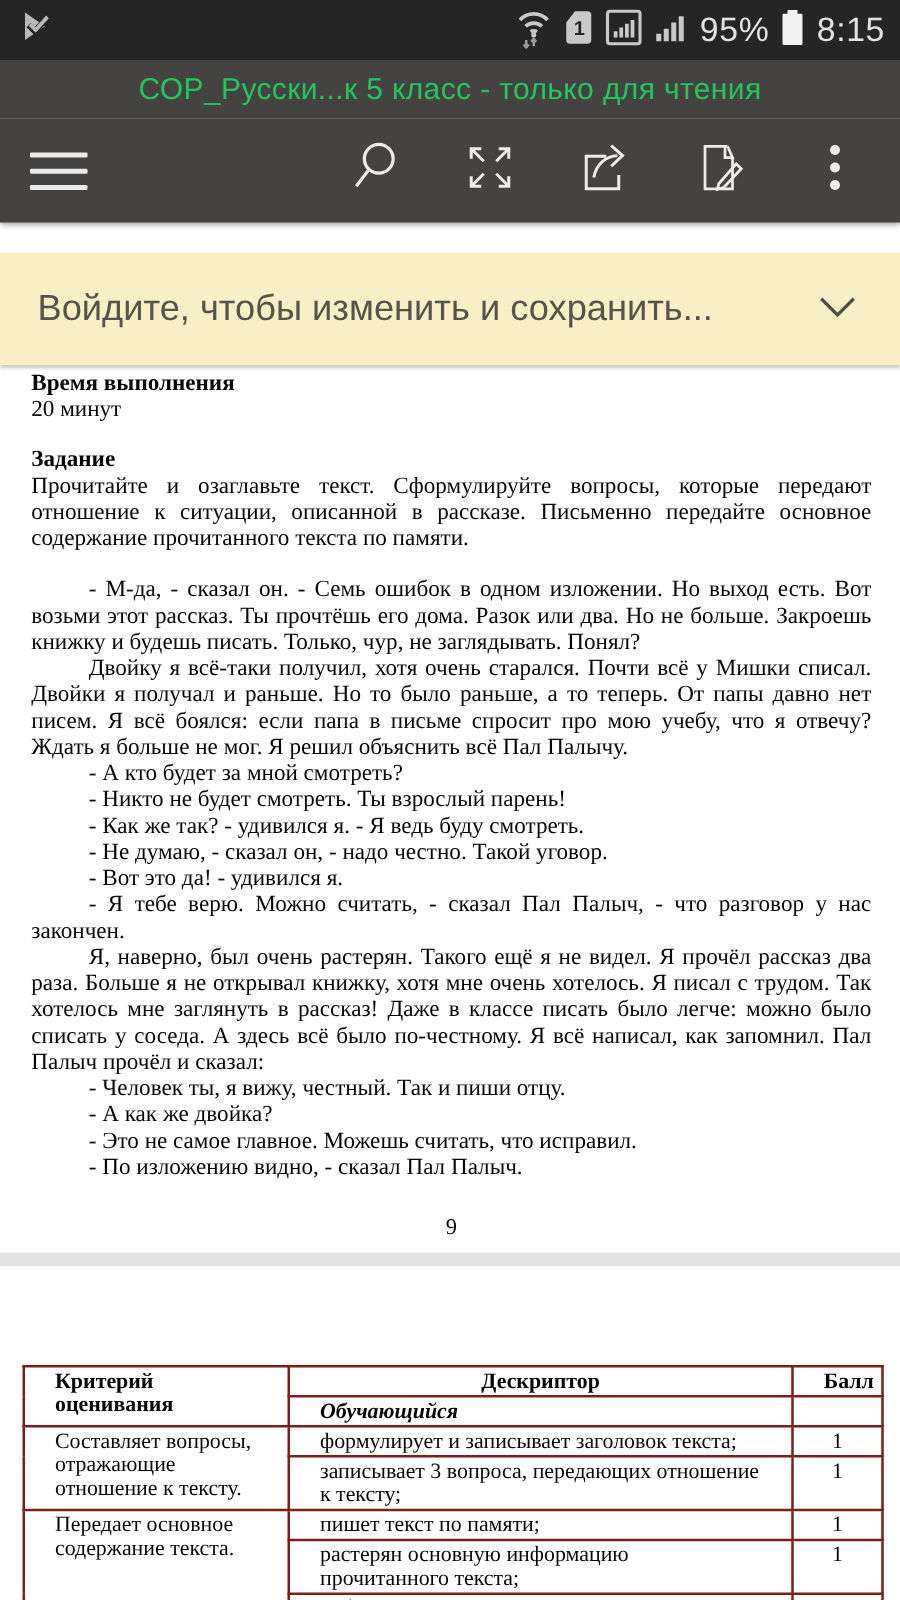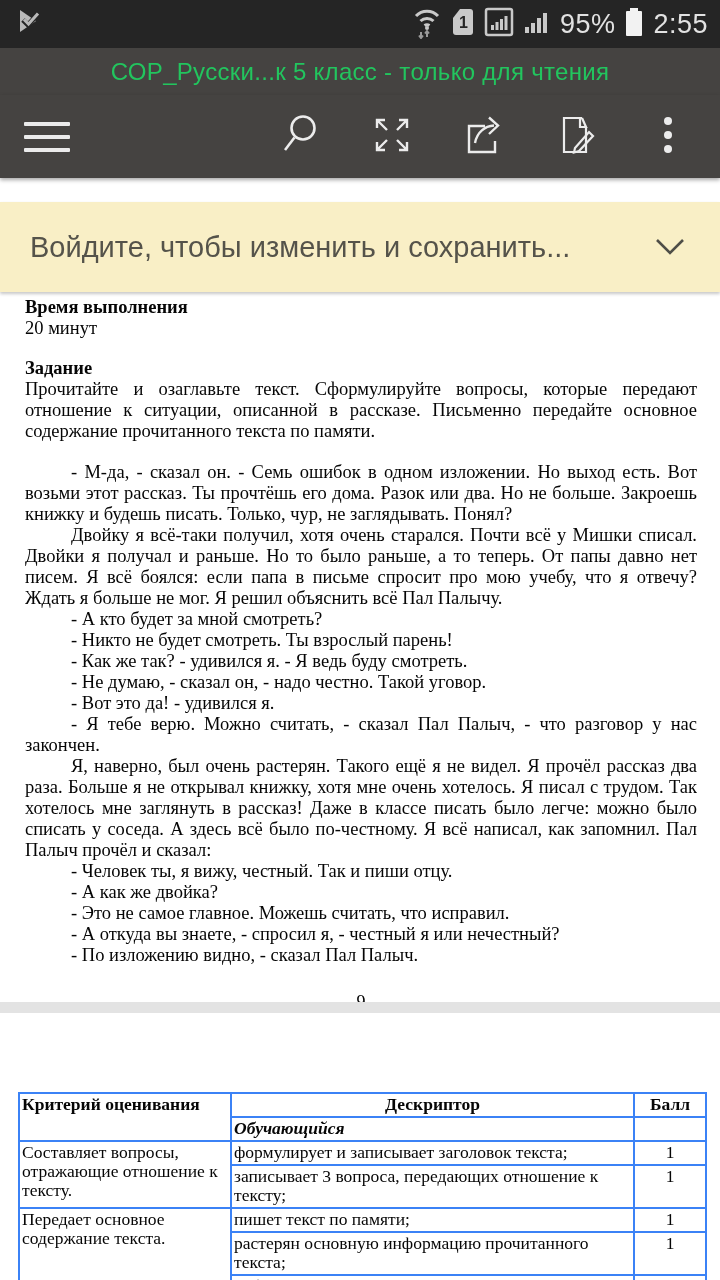--- a/index.html
+++ b/index.html
@@ -61,21 +61,21 @@
 
   
   .page-sep{ height:11px; background:#e3e3e3; }
 
   
   .page2{ height:291px; background:#fff; padding-top:79px; overflow:hidden; }
   table.rubric{
     border-collapse:collapse; margin-left:18px; width:687px;
     font-size:17.5px; line-height:19px; color:#060606; table-layout:fixed;
   }
-  table.rubric td{ border:2px solid #3b82f6; padding:1px 2px 2px; vertical-align:top; }
+  table.rubric td{ border:2px solid #7f1d1d; padding:1px 24px 2px; vertical-align:top; }
   td.hdr{ font-weight:bold; }
   td.center{ text-align:center; }
   td.subhdr{ font-weight:bold; font-style:italic; }
   td.score{ text-align:center; }
 </style>
 </head>
 <body>
 
 <div class="status-bar">
   <span>
@@ -119,21 +119,21 @@
         <rect x="20" y="5" width="4" height="20" fill="#c9c9c9"></rect>
       </svg>
     </span>
     <span class="status-text">95%</span>
     <span>
       <svg width="20" height="30" viewBox="0 0 20 30">
         <rect x="6" y="1" width="8" height="4" fill="#f2f2f2"></rect>
         <rect x="2" y="4" width="16" height="25" rx="1" fill="#f2f2f2"></rect>
       </svg>
     </span>
-    <span class="status-text">2:55</span>
+    <span class="status-text">8:15</span>
   </div>
 </div>
 
 <div class="title-bar">
   <span>СОР_Русски...к  5 класс - только для чтения</span>
 </div>
 
 <div class="toolbar">
   <div class="hamburger">
     <span></span>
@@ -211,21 +211,20 @@
     <p>- А кто будет за мной смотреть?</p>
     <p>- Никто не будет смотреть. Ты взрослый парень!</p>
     <p>- Как же так? - удивился я. - Я ведь буду смотреть.</p>
     <p>- Не думаю, - сказал он, - надо честно. Такой уговор.</p>
     <p>- Вот это да! - удивился я.</p>
     <p>- Я тебе верю. Можно считать, - сказал Пал Палыч, - что разговор у нас закончен.</p>
     <p>Я, наверно, был очень растерян. Такого ещё я не видел. Я прочёл рассказ два раза. Больше я не открывал книжку, хотя мне очень хотелось. Я писал с трудом. Так хотелось мне заглянуть в рассказ! Даже в классе писать было легче: можно было списать у соседа. А здесь всё было по-честному. Я всё написал, как запомнил. Пал Палыч прочёл и сказал:</p>
     <p>- Человек ты, я вижу, честный. Так и пиши отцу.</p>
     <p>- А как же двойка?</p>
     <p>- Это не самое главное. Можешь считать, что исправил.</p>
-    <p>- А откуда вы знаете, - спросил я, - честный я или нечестный?</p>
     <p>- По изложению видно, - сказал Пал Палыч.</p>
   </div>
   <div class="page-number">9</div>
 </div>
 
 <div class="page-sep"></div>
 
 <div class="page2">
   <table class="rubric">
     <colgroup>

